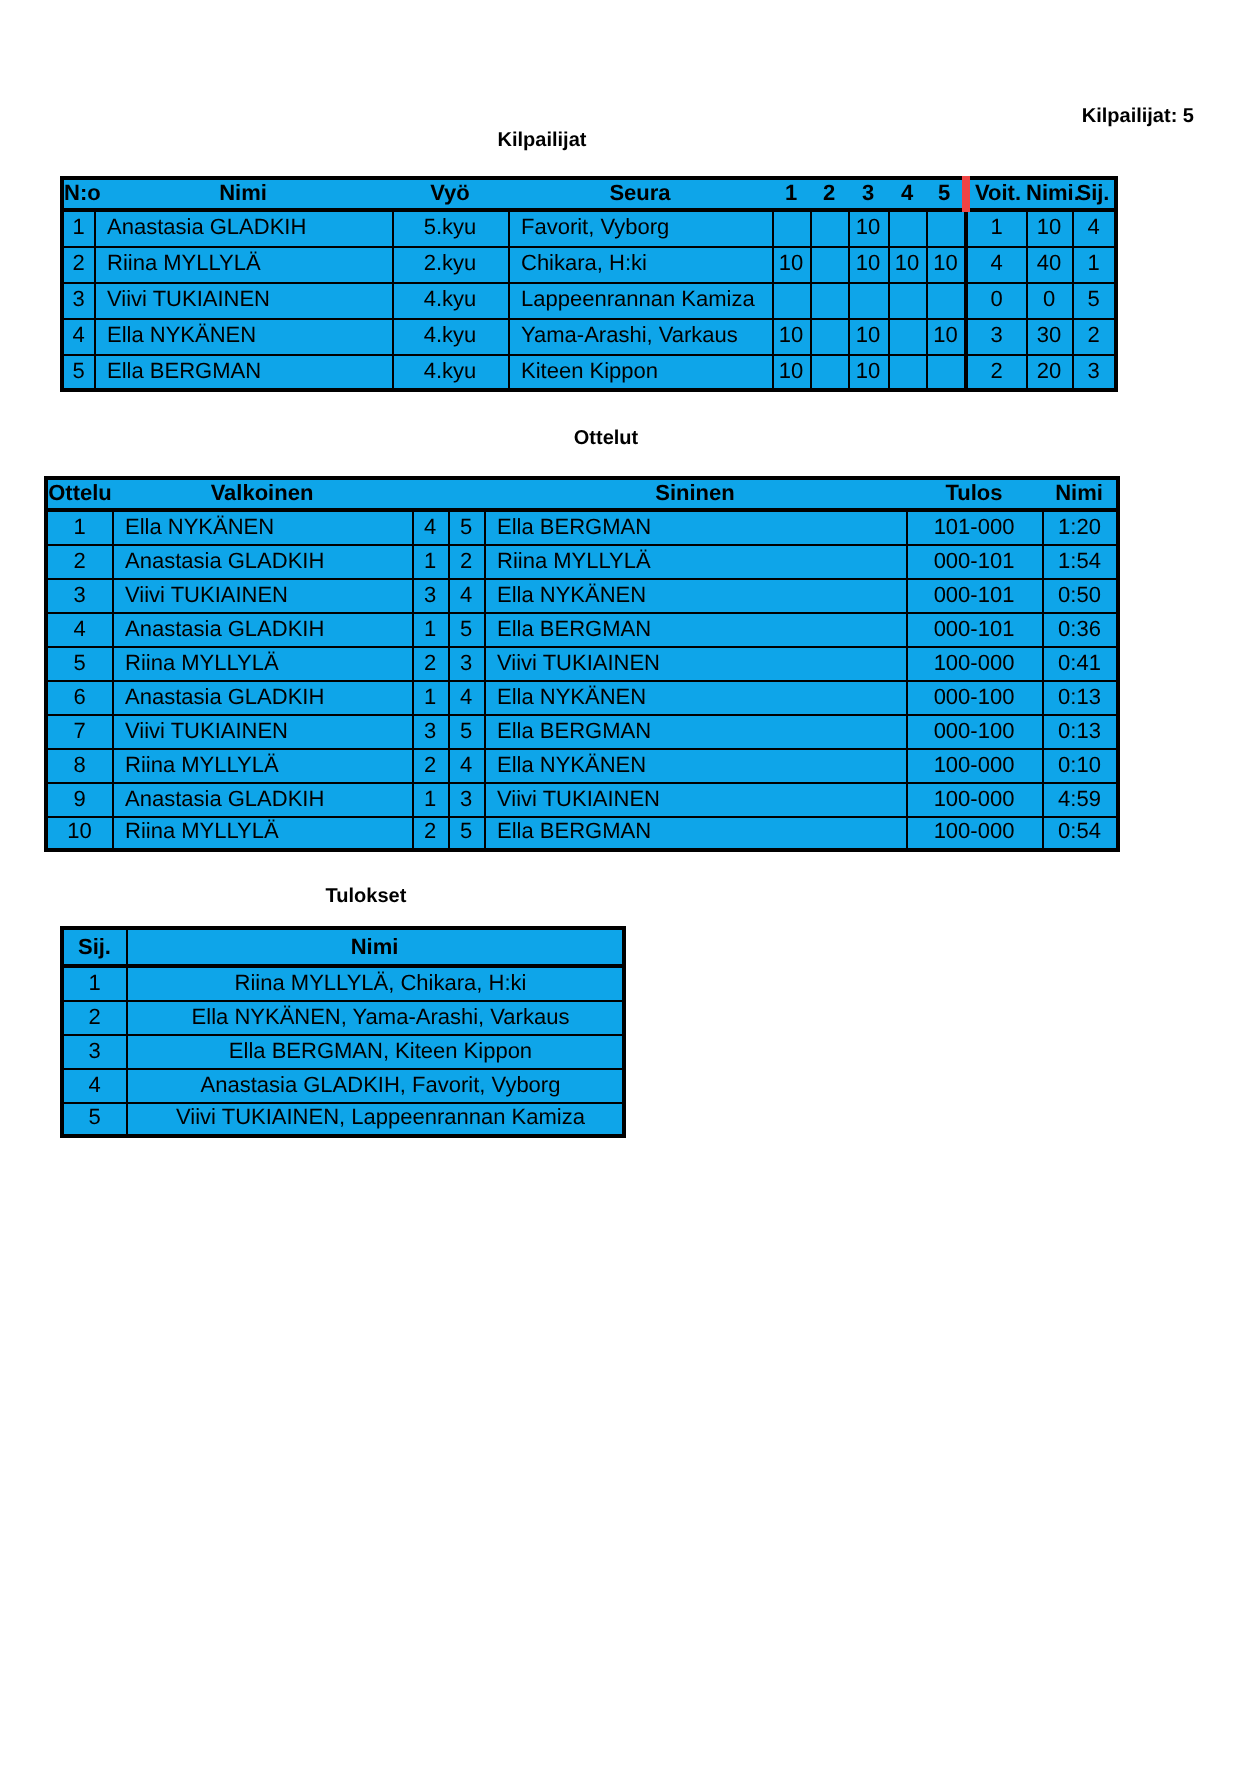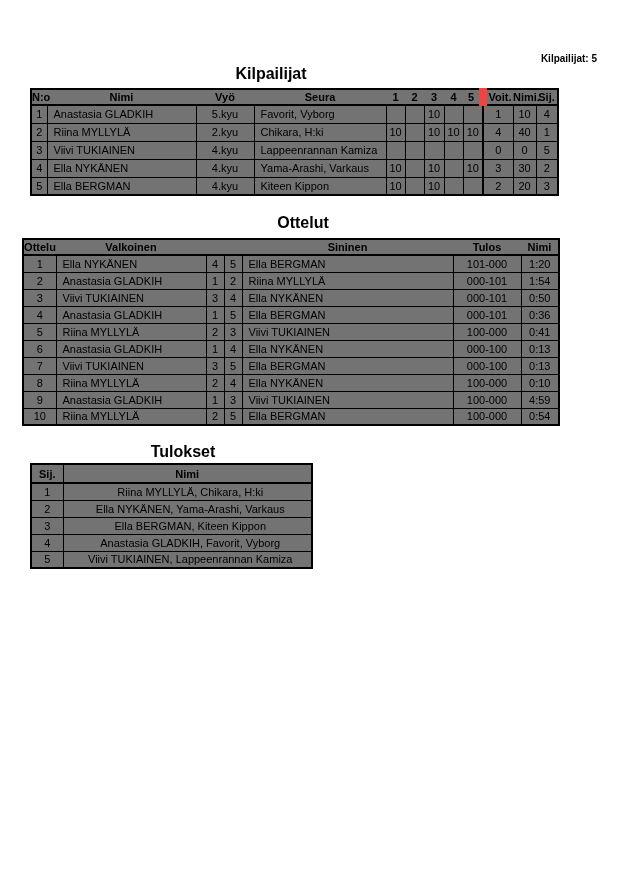--- a/index.html
+++ b/index.html
@@ -10,44 +10,44 @@
   .title {
     position:absolute; top:30px; left:0; width:630px; text-align:center;
     font-weight:bold; font-size:18px; white-space:pre; letter-spacing:0.2px;
   }
   .comp-count {
     position:absolute; top:53px; right:33px;
     font-weight:bold; font-size:10px;margin-left:40px;
   }
   .section-heading {
     position:absolute; transform:translateX(-50%);
-    font-weight:bold; font-size:16px; white-space:nowrap;padding-left:24px;
+    font-weight:bold; font-size:10px; white-space:nowrap;padding-left:24px;
   }
   .h-kilpailijat { left:259px; top:65px; }
   .h-ottelut     { left:291px; top:214px; }
   .h-tulokset    { left:171px; top:443px; }
 
   table {
     position:absolute; border-collapse:collapse; table-layout:fixed;
-    background:#737373; font-size:11px; color:#000;
+    background:#0ea5e9; font-size:11px; color:#000;
   }
   th {
     font-weight:bold; font-size:11px; padding:0; text-align:center;
     white-space:nowrap; overflow:visible;
   }
   td {
     padding:0 2px; text-align:center; white-space:nowrap; overflow:hidden;
   }
 
   
   #t1 { left:30px; top:88px; width:527px; border:2px solid #000; }
   #t1 thead tr { height:16px; }
   #t1 tbody tr { height:18px; }
   #t1 th { border:none; border-bottom:2px solid #000; }
-  #t1 th:nth-child(10) { border-left:8px solid #ef4444; }
+  #t1 th:nth-child(10) { border-left:4px solid #ef4444; }
   #t1 td { border:1px solid #000; }
   #t1 td:nth-child(10) { border-left:2px solid #000; }
   #t1 td:nth-child(2), #t1 td:nth-child(4) { text-align:left; padding-left:6px; }
 
   
   #t2 { left:22px; top:238px; width:536px; border:2px solid #000; }
   #t2 thead tr { height:16px; }
   #t2 tbody tr { height:17px; }
   #t2 th { border:none; border-bottom:2px solid #000; }
   #t2 td { border:1px solid #000; }

